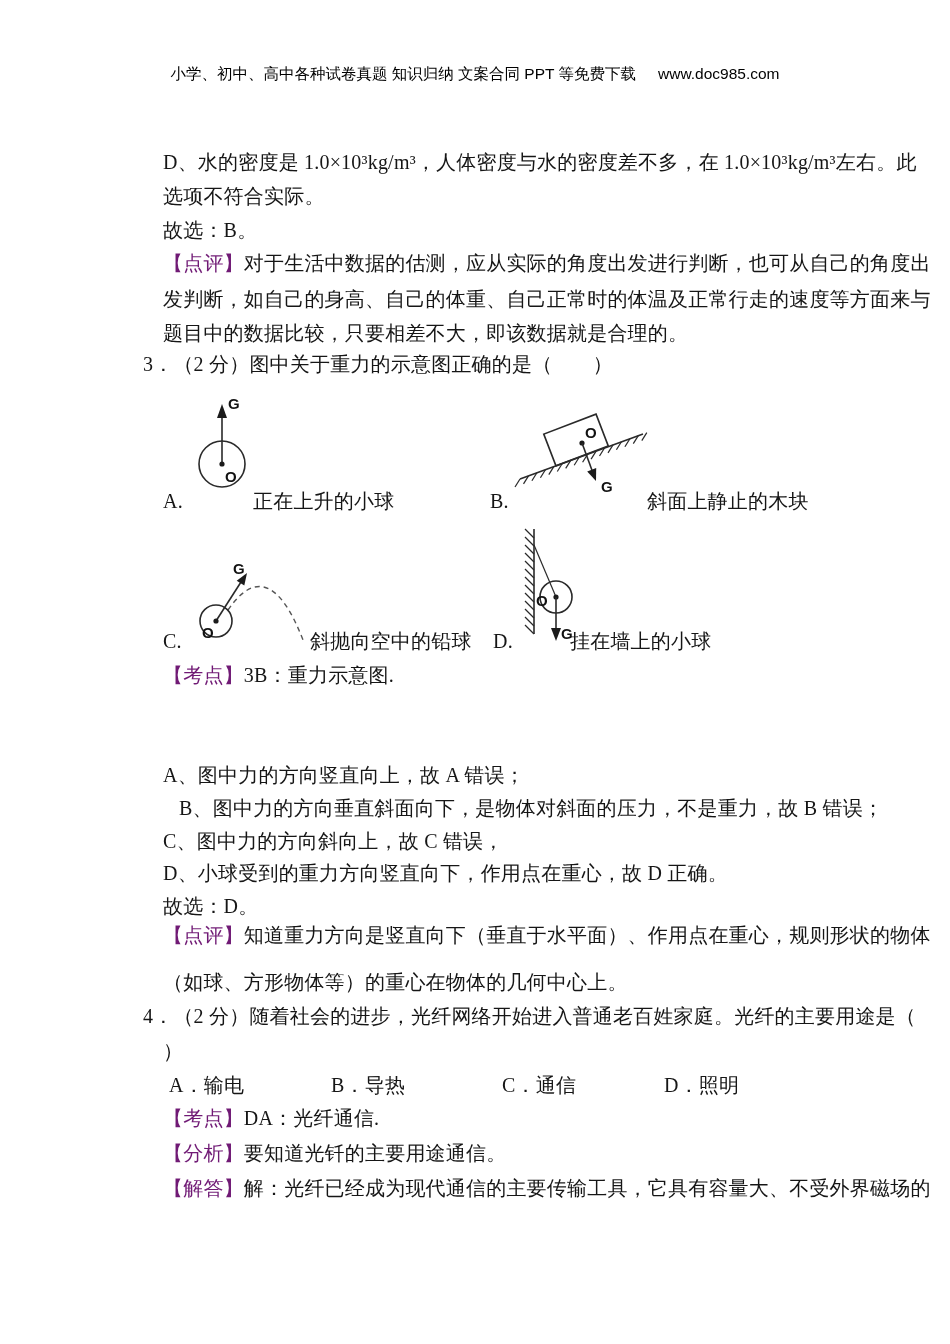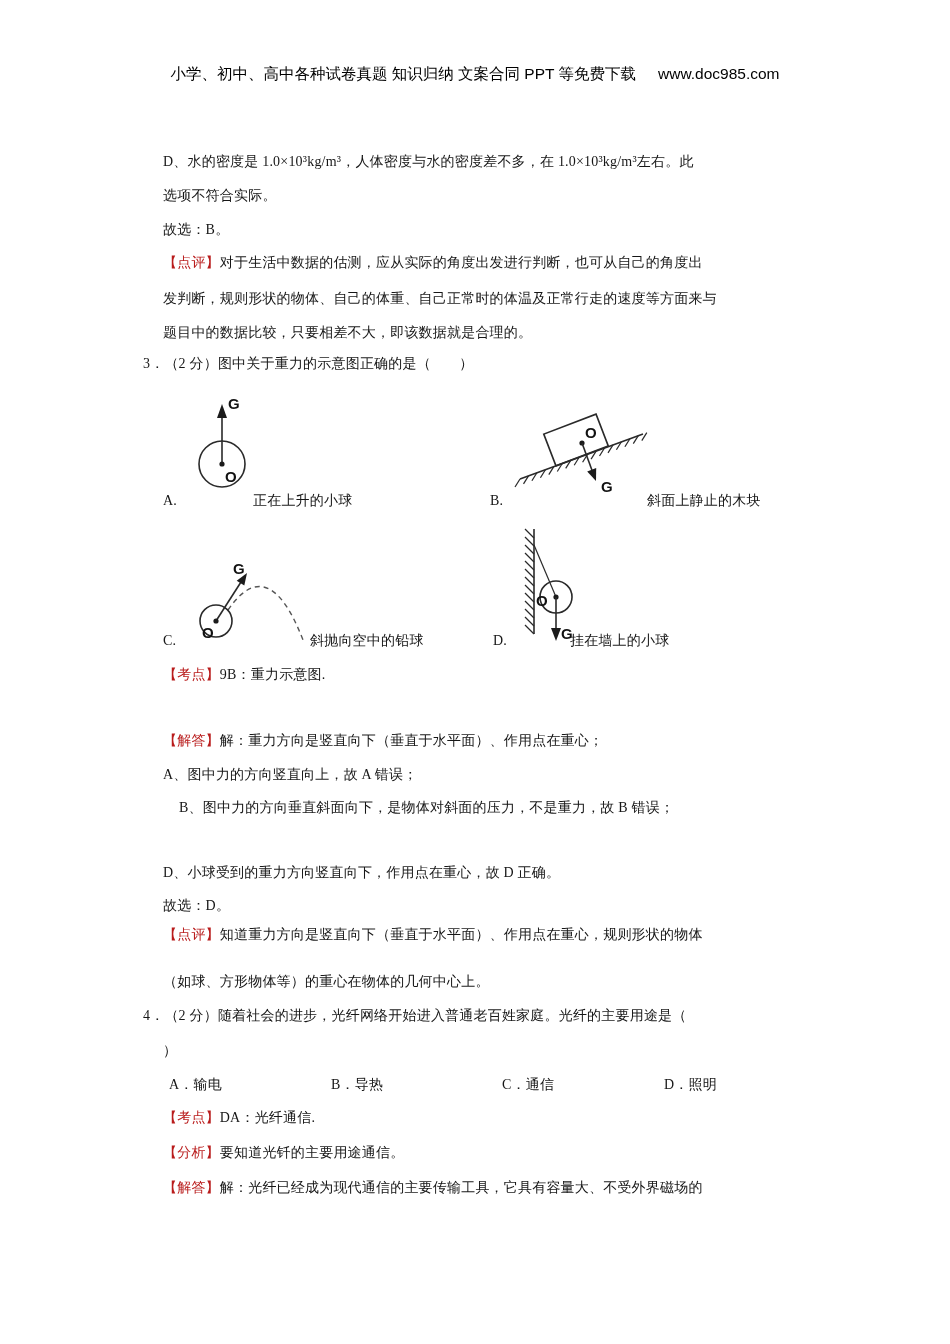--- a/index.html
+++ b/index.html
@@ -1,43 +1,43 @@
 <!DOCTYPE html>
 <html><head>
 <meta charset="utf-8">
 <style>
   html,body{margin:0;padding:0;background:#ffffff;}
   .page{position:relative;width:950px;height:1344px;background:#fff;overflow:hidden;
         font-family:"Liberation Serif","DejaVu Serif",serif;color:#161616;text-decoration:underline;}
   .header{position:absolute;top:64px;left:0;width:100%;text-align:center;
           font-family:"Liberation Sans","DejaVu Sans",sans-serif;font-size:15.5px;color:#000;}
   .header .url{margin-left:22px;}
-  .ln{position:absolute;font-size:14px;line-height:22px;white-space:pre;letter-spacing:0.2px;text-align:center;}
-  .tag{color:#b91c1c;}
+  .ln{position:absolute;font-size:20px;line-height:22px;white-space:pre;letter-spacing:0.2px;text-align:center;}
+  .tag{color:#701a75;}
   .diag{position:absolute;overflow:visible;}
   .s{stroke:#2a2a2a;stroke-width:1.6;fill:none;}
   .sthin{stroke:#2a2a2a;stroke-width:1.2;fill:none;}
   .f{fill:#1b1b1b;stroke:none;}
   .dash{stroke:#555;stroke-width:1.4;fill:none;stroke-dasharray:5 4;}
   .dlabel{font-family:"Liberation Sans","DejaVu Sans",sans-serif;font-weight:bold;font-size:15px;fill:#111;}
 </style>
 </head>
 <body>
 
 <div class="page">
 
   <div class="header">
     <span>小学、初中、高中各种试卷真题 知识归纳 文案合同 PPT 等免费下载</span><span class="url">www.doc985.com</span>
   </div>
 
   <div class="ln" style="top:151px;left:163px"><span>D、水的密度是 1.0×10³kg/m³，人体密度与水的密度差不多，在 1.0×10³kg/m³左右。此</span></div>
   <div class="ln" style="top:185px;left:163px"><span>选项不符合实际。</span></div>
   <div class="ln" style="top:219px;left:163px"><span>故选：B。</span></div>
   <div class="ln" style="top:252px;left:163px"><span class="tag">【点评】</span><span>对于生活中数据的估测，应从实际的角度出发进行判断，也可从自己的角度出</span></div>
-  <div class="ln" style="top:288px;left:163px"><span>发判断，规则形状的物体、自己的体重、自己正常时的体温及正常行走的速度等方面来与</span></div>
+  <div class="ln" style="top:288px;left:163px"><span>发判断，如自己的身高、自己的体重、自己正常时的体温及正常行走的速度等方面来与</span></div>
   <div class="ln" style="top:322px;left:163px"><span>题目中的数据比较，只要相差不大，即该数据就是合理的。</span></div>
 
   <div class="ln" style="top:353px;left:143px"><span>3．（2 分）图中关于重力的示意图正确的是（　　）</span></div>
 
   <svg class="diag" style="top:385px;left:185px" width="80" height="115">
     <line class="s" x1="37" y1="79" x2="37" y2="31"></line>
     <polygon class="f" points="37,19 32,33 42,33"></polygon>
     <circle class="s" cx="37" cy="79" r="23"></circle>
     <circle class="f" cx="37" cy="79" r="2.6"></circle>
     <text class="dlabel" x="43" y="24">G</text>
@@ -111,24 +111,24 @@
     <polygon class="f" points="46,121 41,108 51,108"></polygon>
     <text class="dlabel" x="26" y="86">O</text>
     <text class="dlabel" x="51" y="119">G</text>
   </svg>
 
   <div class="ln" style="top:630px;left:163px"><span>C.</span></div>
   <div class="ln" style="top:630px;left:310px"><span>斜抛向空中的铅球</span></div>
   <div class="ln" style="top:630px;left:493px"><span>D.</span></div>
   <div class="ln" style="top:630px;left:570px"><span>挂在墙上的小球</span></div>
 
-  <div class="ln" style="top:664px;left:163px"><span class="tag">【考点】</span><span>9B：重力示意图.</span></div>
-  <div class="ln" style="top:730px;left:163px"><span class="tag">【解答】</span><span>解：重力方向是竖直向下（垂直于水平面）、作用点在重心；</span></div>
+  <div class="ln" style="top:664px;left:163px"><span class="tag">【考点】</span><span>3B：重力示意图.</span></div>
   <div class="ln" style="top:764px;left:163px"><span>A、图中力的方向竖直向上，故 A 错误；</span></div>
   <div class="ln" style="top:797px;left:179px"><span>B、图中力的方向垂直斜面向下，是物体对斜面的压力，不是重力，故 B 错误；</span></div>
+  <div class="ln" style="top:830px;left:163px"><span>C、图中力的方向斜向上，故 C 错误，</span></div>
   <div class="ln" style="top:862px;left:163px"><span>D、小球受到的重力方向竖直向下，作用点在重心，故 D 正确。</span></div>
   <div class="ln" style="top:895px;left:163px"><span>故选：D。</span></div>
   <div class="ln" style="top:924px;left:163px"><span class="tag">【点评】</span><span>知道重力方向是竖直向下（垂直于水平面）、作用点在重心，规则形状的物体</span></div>
   <div class="ln" style="top:971px;left:163px"><span>（如球、方形物体等）的重心在物体的几何中心上。</span></div>
 
   <div class="ln" style="top:1005px;left:143px"><span>4．（2 分）随着社会的进步，光纤网络开始进入普通老百姓家庭。光纤的主要用途是（</span></div>
   <div class="ln" style="top:1040px;left:163px"><span>）</span></div>
   <div class="ln" style="top:1074px;left:169px"><span>A．输电</span></div>
   <div class="ln" style="top:1074px;left:331px"><span>B．导热</span></div>
   <div class="ln" style="top:1074px;left:502px"><span>C．通信</span></div>

